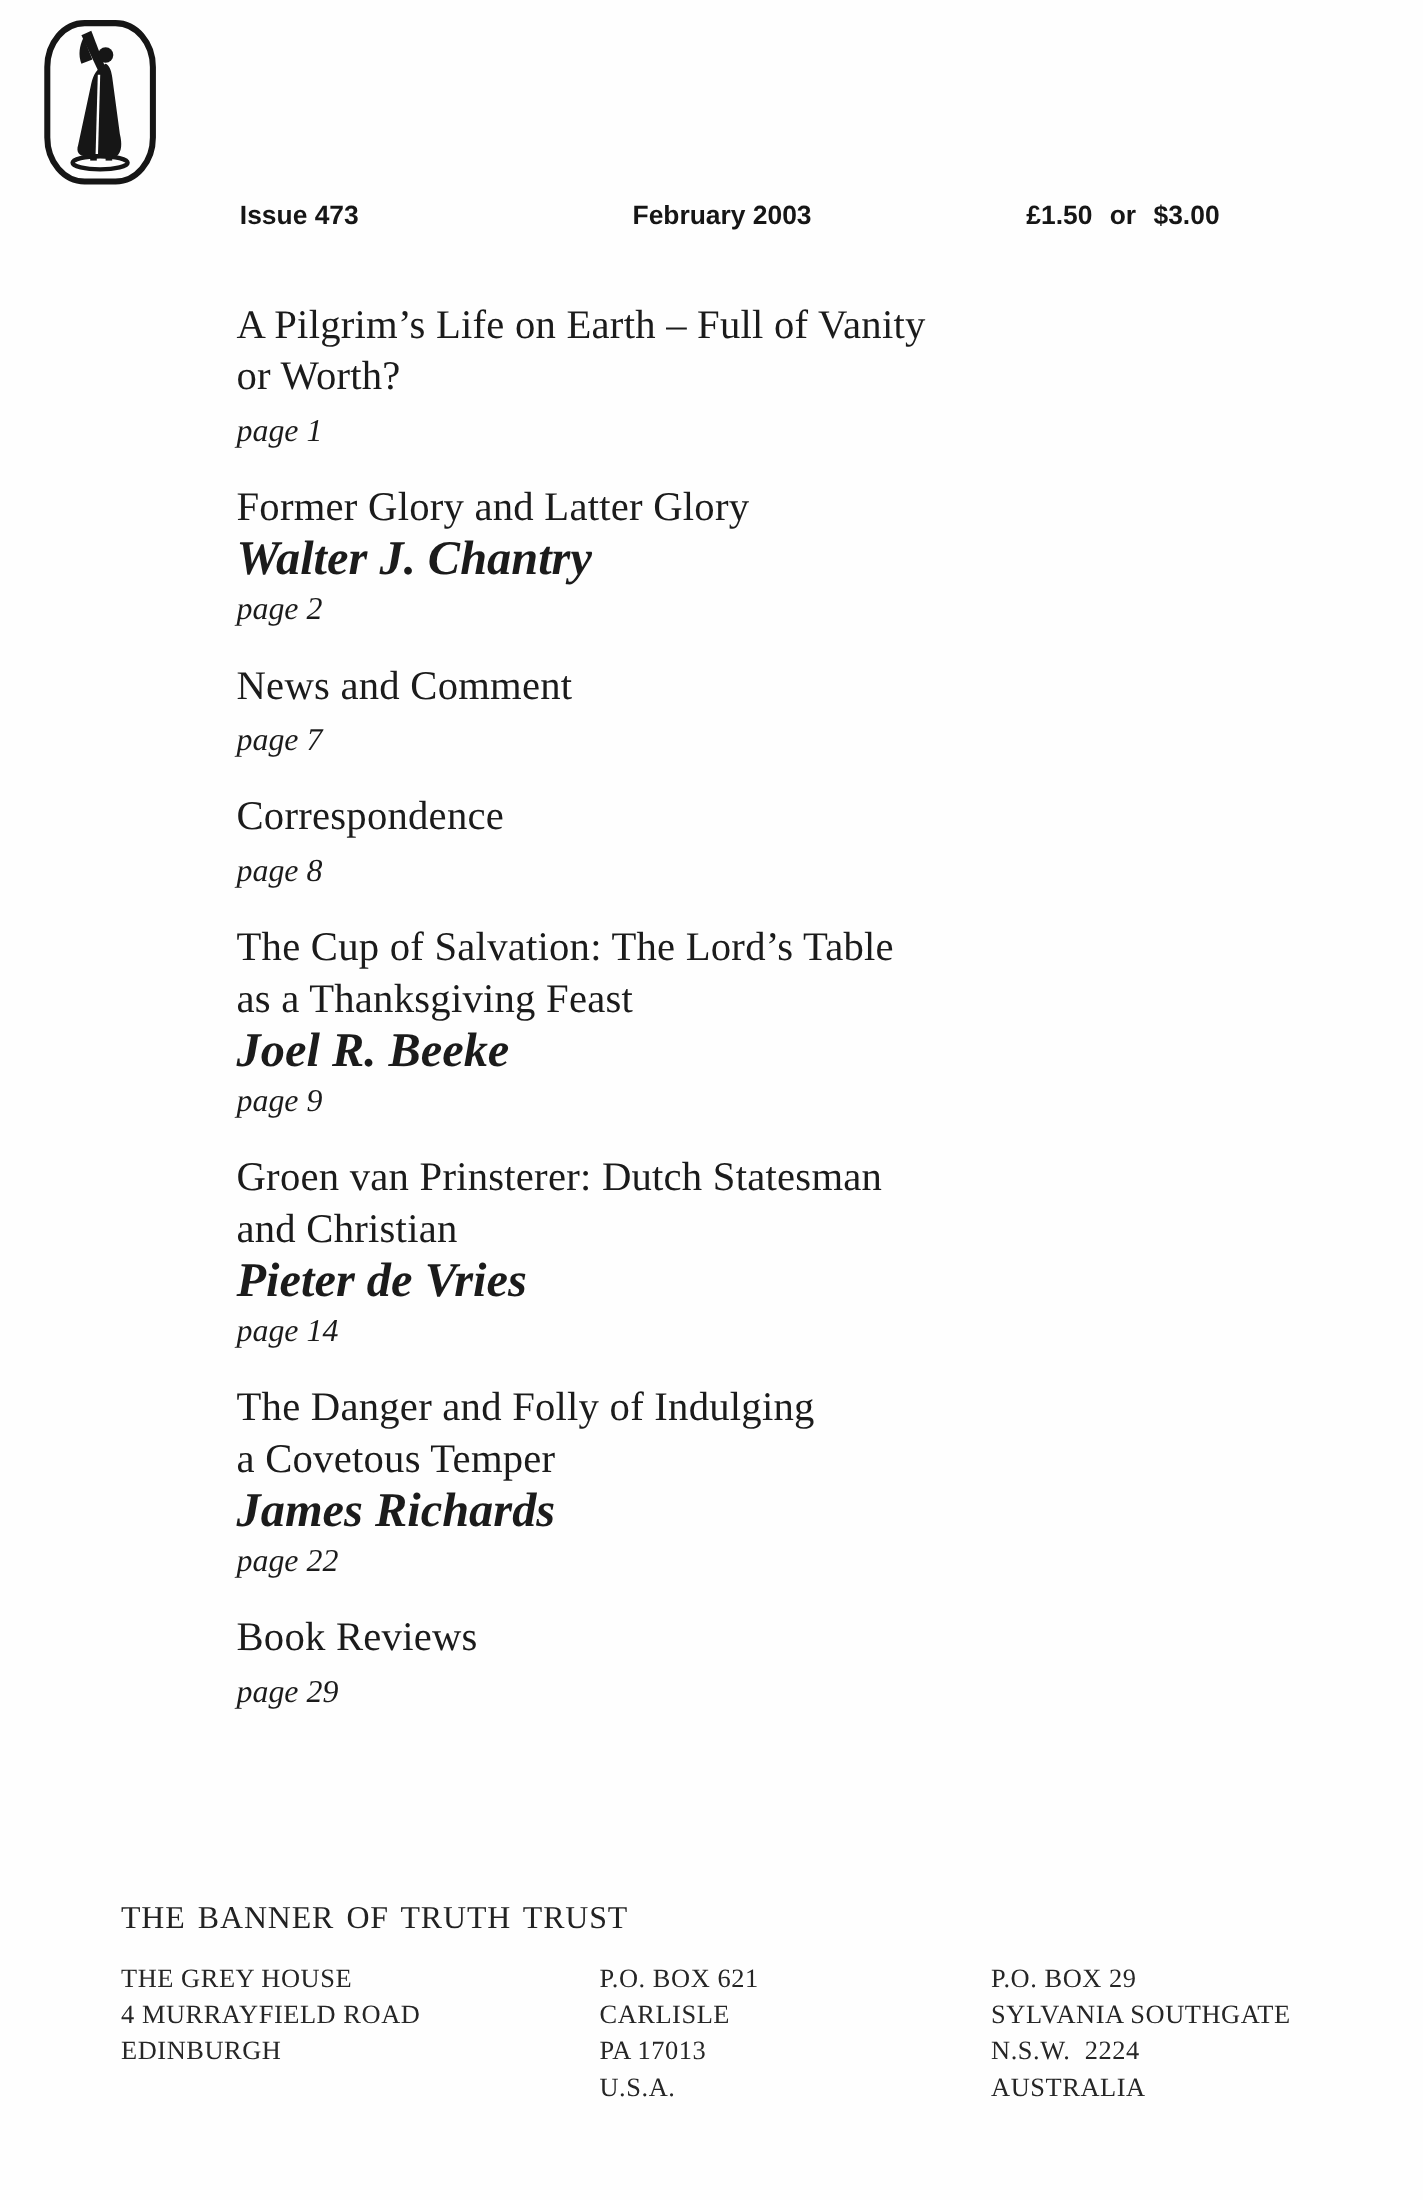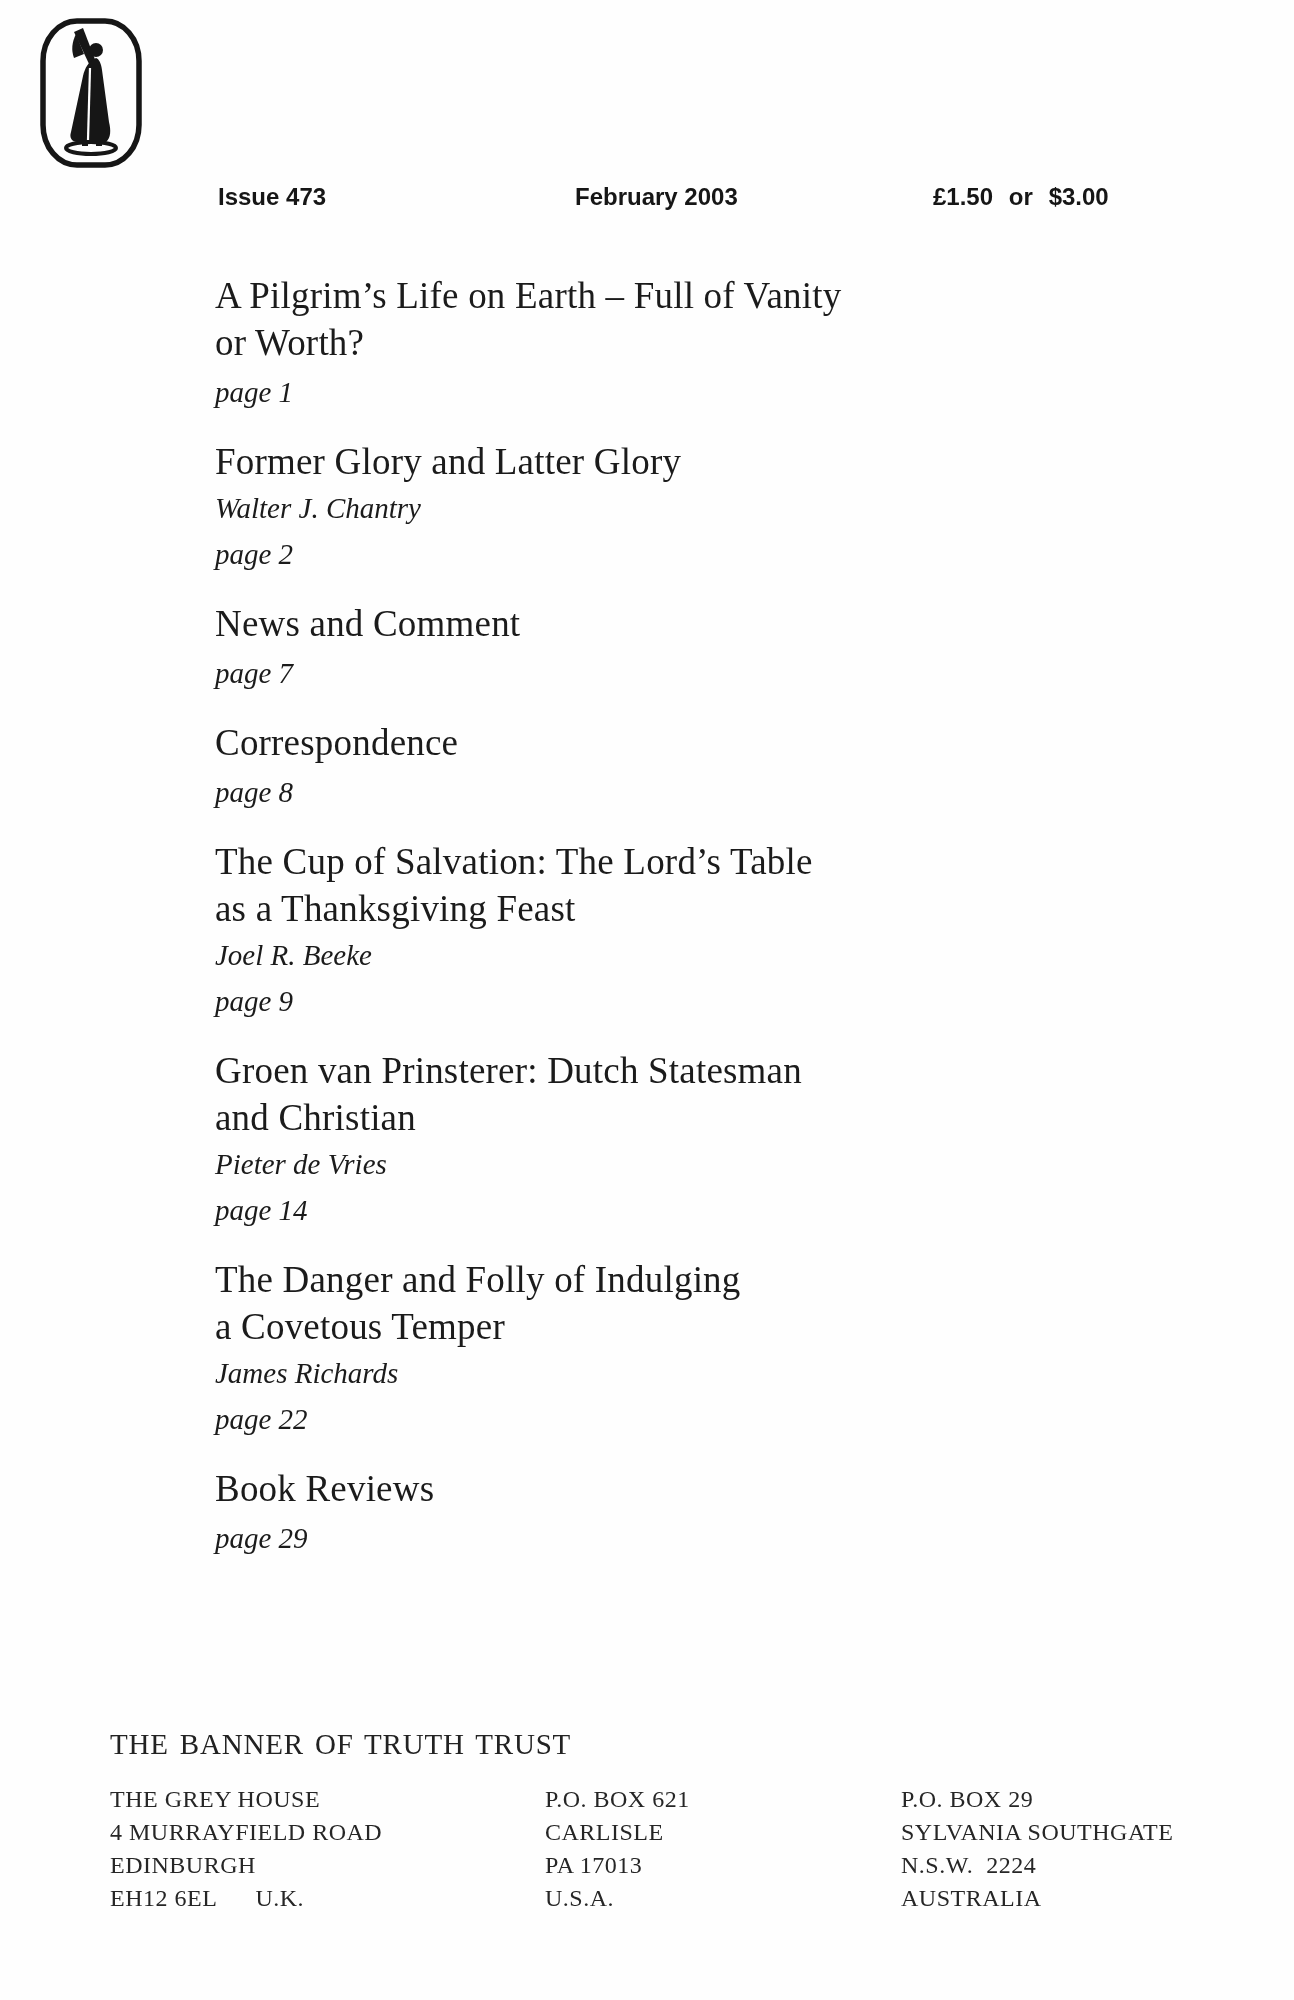--- a/index.html
+++ b/index.html
@@ -26,21 +26,21 @@
   .date   { left:575px; }
   .price  { left:933px; word-spacing:0.38em; }
 
   
   .toc { position:absolute; left:215px; top:272px; width:860px; }
   .entry { margin-bottom:29px; }
   .toc-title {
     font-size:37px; line-height:47px; color:#1b1b1b; letter-spacing:0.2px;
   }
   .toc-author {
-    font-size:29px; line-height:40px; font-style:italic; margin-top:3px;
+    font-size:44px; line-height:40px; font-style:italic; margin-top:3px;font-weight:bold;
   }
   .toc-page {
     font-size:29px; line-height:34px; font-style:italic; margin-top:9px;
   }
 
   
   .publisher { position:absolute; left:110px; top:1728px; width:1130px; }
   .publisher-name {
     font-size:29px; letter-spacing:0.8px; word-spacing:3px; color:#222;
   }
@@ -135,21 +135,20 @@
 
   </div>
 
   <div class="publisher">
     <div class="publisher-name">THE BANNER OF TRUTH TRUST</div>
     <div class="addresses">
       <div class="addr-col col-1">
         <div class="line">THE GREY HOUSE</div>
         <div class="line">4 MURRAYFIELD ROAD</div>
         <div class="line">EDINBURGH</div>
-        <div class="line">EH12 6EL      U.K.</div>
       </div>
       <div class="addr-col col-2">
         <div class="line">P.O. BOX 621</div>
         <div class="line">CARLISLE</div>
         <div class="line">PA 17013</div>
         <div class="line">U.S.A.</div>
       </div>
       <div class="addr-col col-3">
         <div class="line">P.O. BOX 29</div>
         <div class="line">SYLVANIA SOUTHGATE</div>

